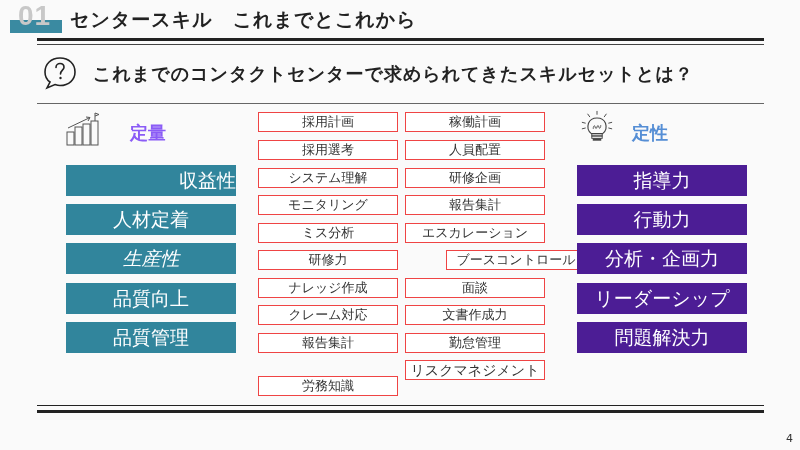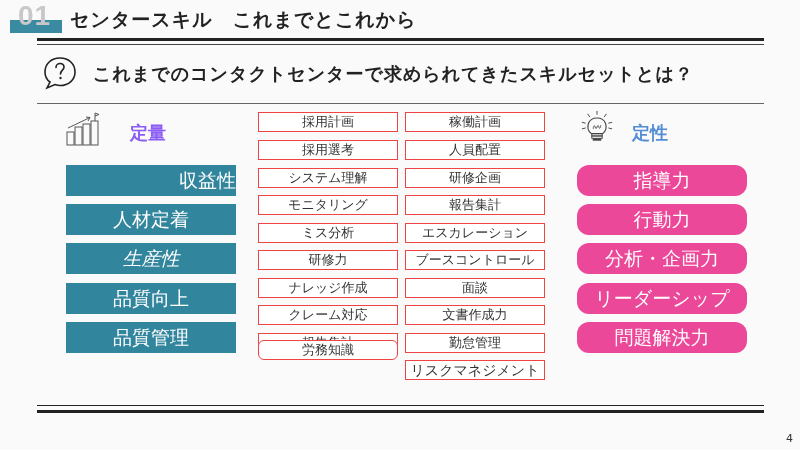--- a/index.html
+++ b/index.html
@@ -18,21 +18,21 @@
     .r5 { top: 410px; height: 3px; }
 
     .q-icon { position: absolute; left: 42px; top: 55px; width: 36px; height: 36px; }
     .question { position: absolute; left: 93px; top: 62px; font-size: 18px; font-weight: bold; letter-spacing: 1px; white-space: nowrap; color: #222; }
 
     .cat-icon { position: absolute; width: 40px; height: 34px; }
     .cat-label { position: absolute; font-size: 18px; font-weight: bold; white-space: nowrap; }
 
     .box { position: absolute; width: 170px; height: 31px; color: #fff; font-size: 19px; text-align: center; line-height: 31px; }
     .quant .box { left: 66px; background: #31859c; }
-    .qual .box { left: 577px; background: #ec4899; border-radius: 12px; }
+    .qual .box { left: 577px; background: #4c1d95; }
 
     .tag { position: absolute; width: 140px; height: 20px; border: 1px solid #ef4444; background: #fff; font-size: 13px; color: #333; text-align: center; line-height: 18px; white-space: nowrap; overflow: hidden; }
     .tag.small { font-size: 14px; }
     .colA .tag { left: 258px; }
     .colB .tag { left: 405px; }
 
     .page-num { position: absolute; right: 7px; top: 432px; font-size: 11px; color: #333; }
   </style>
 </head>
 <body>
@@ -76,30 +76,30 @@
 <div class="colA">
   <div class="tag" style="top:112px;">採用計画</div>
   <div class="tag" style="top:140px;">採用選考</div>
   <div class="tag" style="top:168px;">システム理解</div>
   <div class="tag" style="top:195px;">モニタリング</div>
   <div class="tag" style="top:223px;">ミス分析</div>
   <div class="tag" style="top:250px;">研修力</div>
   <div class="tag" style="top:278px;">ナレッジ作成</div>
   <div class="tag" style="top:305px;">クレーム対応</div>
   <div class="tag" style="top:333px;">報告集計</div>
-  <div class="tag" style="top:340px;border-radius:6px;">労務知識</div>
+  <div class="tag" style="top:376px;">労務知識</div>
 </div>
 
 <div class="colB">
   <div class="tag" style="top:112px;">稼働計画</div>
   <div class="tag" style="top:140px;">人員配置</div>
   <div class="tag" style="top:168px;">研修企画</div>
   <div class="tag" style="top:195px;">報告集計</div>
   <div class="tag" style="top:223px;">エスカレーション</div>
-  <div class="tag" style="top:250px;">ブースコントロール</div>
+  <div class="tag" style="top:250px;margin-left:41px;">ブースコントロール</div>
   <div class="tag" style="top:278px;">面談</div>
   <div class="tag" style="top:305px;">文書作成力</div>
   <div class="tag" style="top:333px;">勤怠管理</div>
   <div class="tag small" style="top:360px;">リスクマネジメント</div>
 </div>
 
 <div class="qual">
   <svg class="cat-icon" style="left:577px; top:110px;" viewBox="0 0 40 36">
     <line x1="20" y1="1" x2="20" y2="5" stroke="#444" stroke-width="1"></line>
     <line x1="10" y1="4" x2="12.5" y2="7.5" stroke="#444" stroke-width="1"></line>

